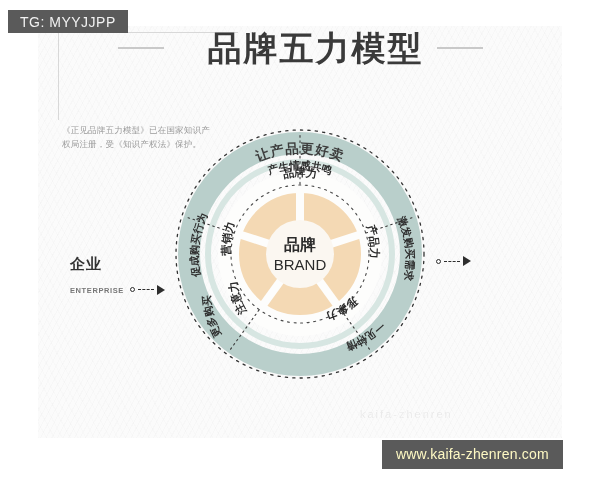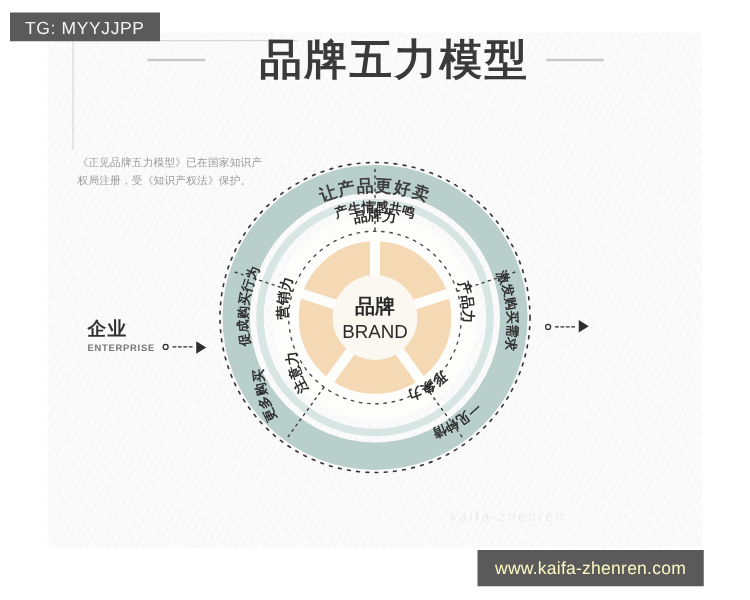--- a/index.html
+++ b/index.html
@@ -148,21 +148,21 @@
     font-weight: 700;
     color: #333333;
     letter-spacing: 1px;
     white-space: nowrap;
   }
   .endpoint-en {
     font-size: 7.5px;
     font-weight: 700;
     color: #777777;
     letter-spacing: 0.6px;
-    margin-top: 4px;
+    margin-top: 16px;
     white-space: nowrap;
   }
   .conn {
     display: flex;
     align-items: center;
     gap: 3px;
   }
   .conn-dot {
     width: 5px; height: 5px;
     border: 1.4px solid #2e2e2e;

